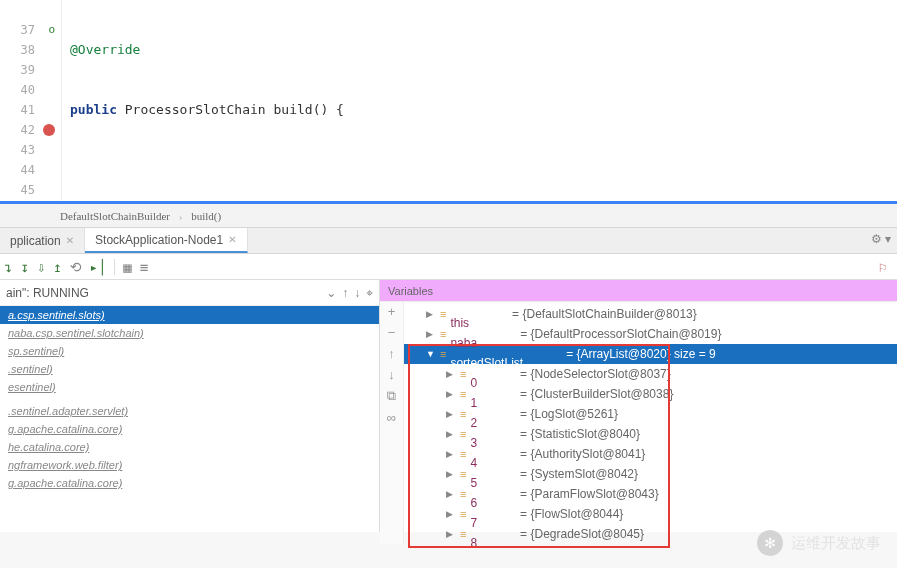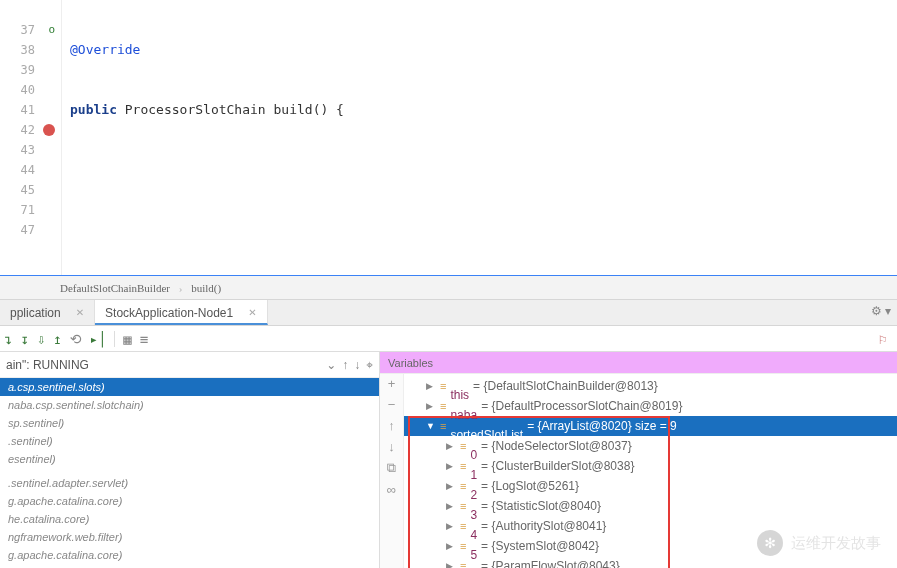--- a/index.html
+++ b/index.html
@@ -7,24 +7,24 @@
       font-family: "Menlo", "Consolas", "Monaco", monospace;
       font-size: 12px;
       background: #f7f7f7;
       color: #333;
       overflow: hidden;
       width: 897px;
       height: 568px;
     }
     .editor-pane {
       background: #fff;
-      height: 276px;
+      height: 204px;
       display: flex;
       overflow: hidden;
-      border-bottom: 1px solid #3b82f6;
+      border-bottom: 3px solid #3b82f6;
     }
     .gutter {
       width: 62px;
       background: #fff;
       border-right: 1px solid #eee;
       text-align: right;
       color: #aaa;
       font-family: "Menlo", monospace;
       font-size: 12px;
       user-select: none;
@@ -56,21 +56,21 @@
     .code {
       flex: 1;
       font-family: "Menlo", monospace;
       font-size: 13px;
       line-height: 20px;
       white-space: pre;
     }
     .code .row { height: 20px; padding-left: 8px; }
     .kw { color: #1b3f8b; font-weight: bold; }
     .cmt { color: #9e9e9e; font-style: italic; }
-    .anno { color: #1d4ed8; margin-top: 40px; }
+    .anno { color: #15803d; margin-top: 40px; }
     .breadcrumb {
       height: 24px;
       line-height: 24px;
       background: #f3f3f3;
       border-bottom: 1px solid #d6d6d6;
       padding-left: 60px;
       font-size: 11px;
       color: #666;
       font-family: Liberation Serif, serif;
     }
@@ -84,21 +84,22 @@
       font-family: -apple-system, "Segoe UI", sans-serif;
       font-size: 12px;
       position: relative;
     }
     .tab {
       padding: 0 10px;
       line-height: 26px;
       color: #555;
       border-right: 1px solid #e0e0e0;
       display: flex;
-      gap: 15px;
+      align-items: center;
+      gap: 5px;
     }
     .tab.active { background: #fff; border-bottom: 2px solid #4a90d9; }
     .tab .close { color: #aaa; font-size: 10px; }
     .gear-right {
       position: absolute;
       right: 6px;
       top: 4px;
       color: #888;
     }
     .toolbar {
@@ -139,20 +140,21 @@
     }
     .frames-header .status { flex: 1; }
     .frames-header .icon { color: #888; cursor: pointer; }
     .frame-item {
       padding: 3px 8px;
       color: #888;
       font-style: italic;
       font-size: 11px;
       white-space: nowrap;
       overflow: hidden;
+      text-decoration: underline;
     }
     .frame-item.sel { background: #1a6fbf; color: #fff; }
     .vars-pane {
       flex: 1;
       background: #fff;
       display: flex;
       flex-direction: column;
     }
     .vars-title {
       height: 22px;
@@ -190,21 +192,21 @@
       display: flex;
       align-items: center;
       padding-left: 6px;
       gap: 4px;
     }
     .var-row .tri { color: #888; font-size: 9px; width: 10px; display: inline-block; }
     .var-row .tri.down::before { content: "▼"; }
     .var-row .tri.right::before { content: "▶"; }
     .var-row .bricks { color: #d9a24a; font-size: 11px; }
     .var-row .name { color: #8b2e5f; margin-top: 17px; }
-    .var-row .val { color: #666; }
+    .var-row .val { color: #666; margin-left: 39px; }
     .var-row.sel { background: #1a6fbf; }
     .var-row.sel .name, .var-row.sel .val, .var-row.sel .tri { color: #fff; }
     .indent1 { padding-left: 22px; }
     .indent2 { padding-left: 42px; }
     .redbox {
       position: absolute;
       border: 2px solid #e53935;
       pointer-events: none;
     }
     .watermark {

